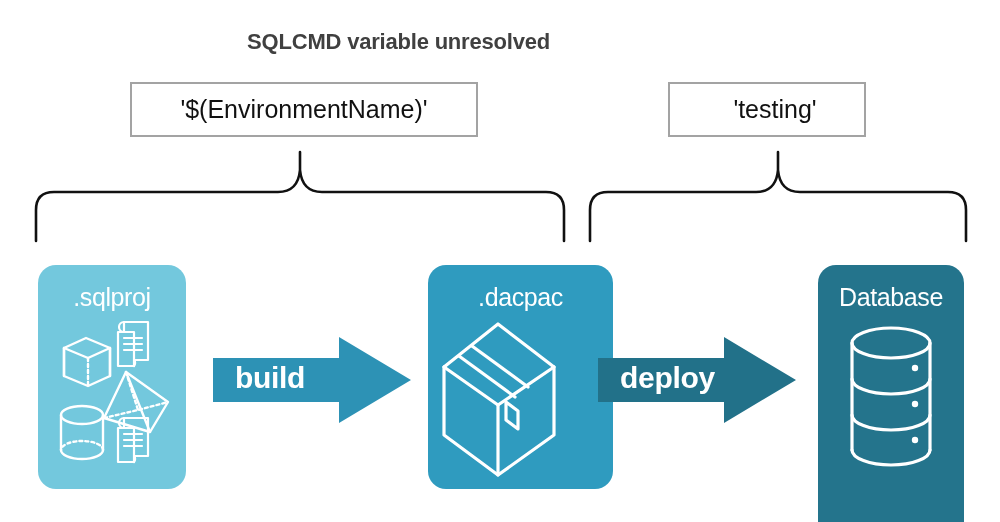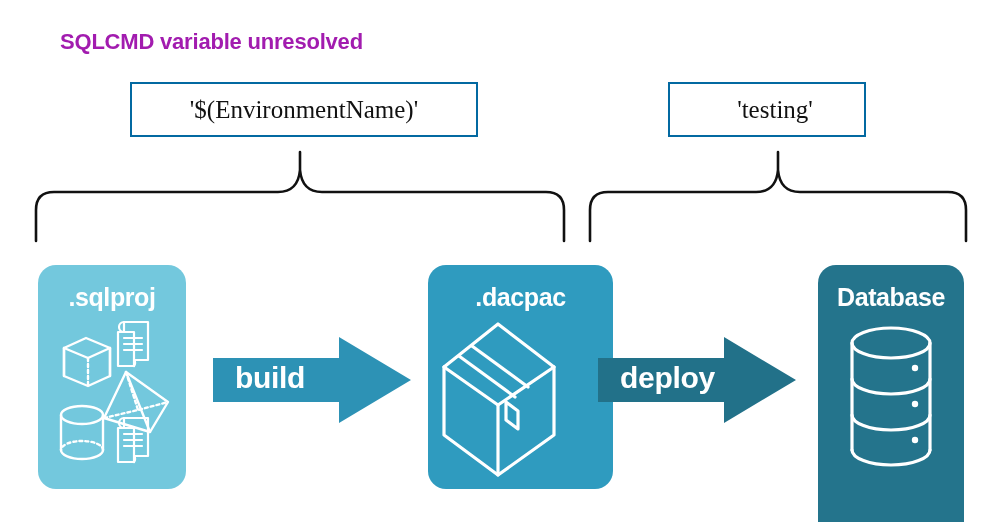--- a/index.html
+++ b/index.html
@@ -19,37 +19,37 @@
     height: 522px;
     background: #ffffff;
   }
   .abs { position: absolute; }
 
   
   .heading {
     font-family: "Liberation Sans", sans-serif;
     font-weight: bold;
     font-size: 22px;
-    color: #a21caf;
+    color: #404040;
     letter-spacing: -0.2px;
     white-space: nowrap;
-    text-align: left;
+    text-align: right;
   }
   #heading-left  { left: 60px;  top: 29px; width: 490px; }
   #heading-right { left: 617px; top: 29px; width: 300px; }
 
   
   .code-box {
     box-sizing: border-box;
-    border: 2px solid #0369a1;
+    border: 2px solid #a3a3a3;
     background: #ffffff;
     display: flex;
     align-items: center;
     justify-content: center;
-    font-family: Liberation Serif, serif;
+    font-family: Liberation Sans, sans-serif;
     font-size: 25px;
     color: #111111;
     white-space: nowrap;
   }
   #code-box-left  { left: 130px; top: 82px; width: 348px; height: 55px; }
   #code-box-right { left: 668px; top: 82px; width: 198px; height: 55px; padding-left: 16px; }
 
   
   #brace-left  { left: 24px;  top: 148px; }
   #brace-right { left: 578px; top: 148px; }
@@ -61,21 +61,21 @@
     overflow: hidden;
   }
   .artifact-label {
     position: absolute;
     top: 18px;
     left: 0;
     width: 100%;
     text-align: center;
     color: #ffffff;
     font-family: "Liberation Sans", sans-serif;
-    font-weight: bold;
+    font-weight: normal;
     font-size: 25px;
     letter-spacing: -0.4px;
     white-space: nowrap;
   }
   #box-sqlproj  { left: 38px;  top: 265px; width: 148px; height: 224px; }
   #box-dacpac   { left: 428px; top: 265px; width: 141px; height: 224px; }
   #box-database { left: 818px; top: 265px; width: 146px; height: 284px; }
 
   .artifact-icons {
     position: absolute;

